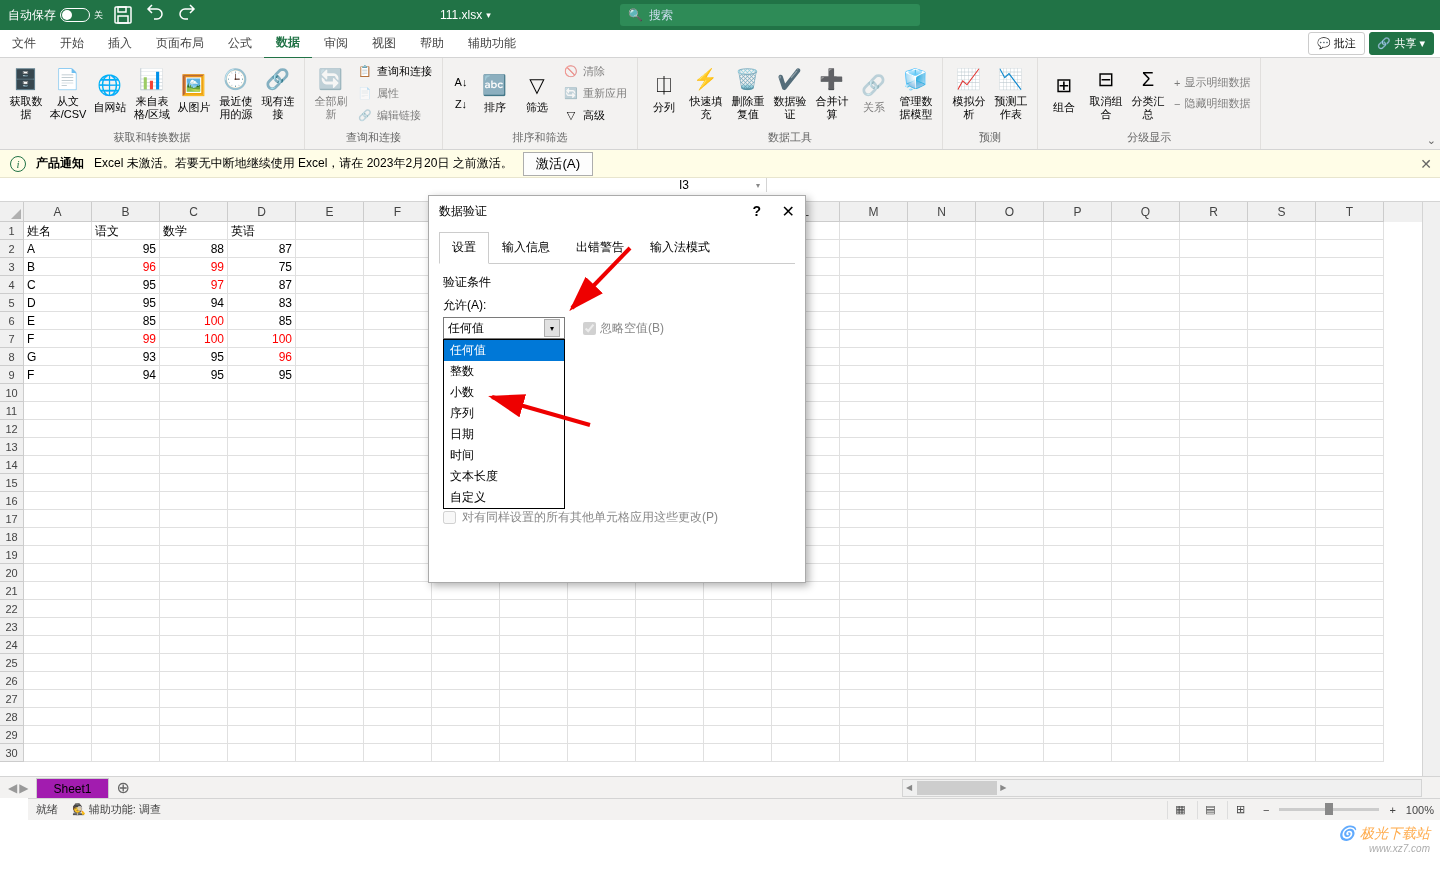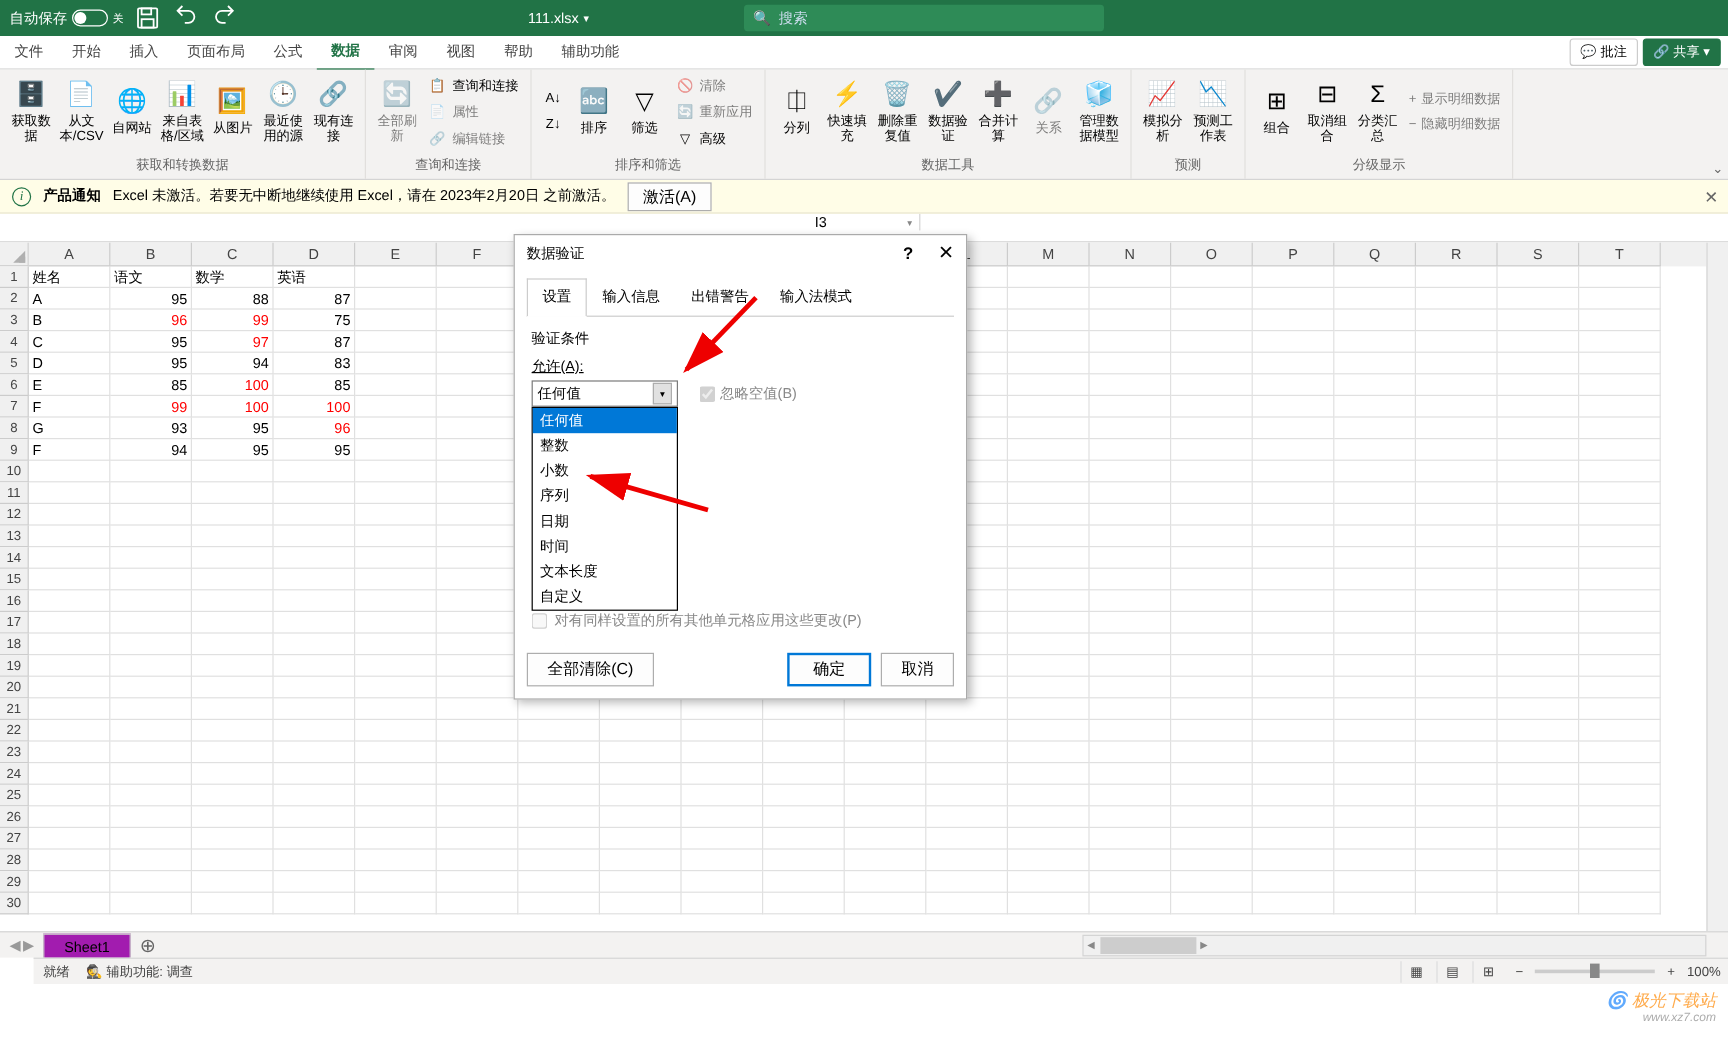--- a/index.html
+++ b/index.html
@@ -89,21 +89,21 @@
 
 .dialog { position: absolute; left: 428px; top: 195px; width: 378px; height: 388px; background: #fff; border: 1px solid #aaa; box-shadow: 3px 3px 8px rgba(0,0,0,0.3); font-size: 12px; }
 .dlg-title { height: 30px; display: flex; align-items: center; padding: 0 10px; position: relative; font-size: 12px; }
 .dlg-help { position: absolute; right: 44px; font-size: 14px; font-weight: bold; cursor: pointer; }
 .dlg-close { position: absolute; right: 10px; font-size: 16px; cursor: pointer; }
 .dlg-tabs { display: flex; border-bottom: 1px solid #ccc; margin: 6px 10px 0; }
 .dlg-tab { padding: 6px 12px; border: 1px solid transparent; cursor: pointer; font-family: Liberation Mono, monospace; }
 .dlg-tab.active { border: 1px solid #ccc; border-bottom: 1px solid #fff; margin-bottom: -1px; background: #fff; }
 .dlg-body { padding: 10px 14px; }
 .dlg-label { margin-bottom: 6px; }
-.dlg-sublabel { margin: 6px 0 3px; text-decoration: underline; }
+.dlg-sublabel { margin: 6px 0 3px; }
 .combo { width: 122px; height: 22px; border: 1px solid #7a7a7a; display: flex; align-items: center; padding: 0 4px; justify-content: space-between; position: relative; }
 .combo-btn { width: 16px; height: 18px; border: 1px solid #adadad; background: #e1e1e1; display: flex; align-items: center; justify-content: center; font-size: 8px; }
 .dropdown { position: absolute; top: 21px; left: -1px; width: 122px; border: 1px solid #000; background: #fff; z-index: 5; }
 .dd-item { padding: 2px 6px; cursor: pointer; }
 .dd-item.sel { background: #0078d7; color: #fff; }
 .ignore-blank { display: inline-flex; align-items: center; gap: 4px; margin-left: 18px; color: #888; }
 .ignore-blank input { accent-color: #888; }
 .dlg-apply { display: flex; align-items: center; gap: 6px; margin-top: 170px; }
 .dlg-footer { position: absolute; bottom: 10px; left: 10px; right: 10px; display: flex; justify-content: space-between; }
 .dlg-btn { padding: 4px 16px; border: 1px solid #adadad; background: #fdfdfd; cursor: pointer; }
@@ -1143,27 +1143,20 @@
       <label class="ignore-blank">
         <input type="checkbox" checked="" disabled="" style="">
         <span>忽略空值(B)</span>
       </label>
     </div>
     <div class="dlg-apply">
       <input type="checkbox" disabled="" style="">
       <span style="color:#888;">对有同样设置的所有其他单元格应用这些更改(P)</span>
     </div>
   </div>
-  <div class="dlg-footer">
-    <button class="dlg-btn">全部清除(C)</button>
-    <div style="display:flex;gap:8px;">
-      <button class="dlg-btn primary">确定</button>
-      <button class="dlg-btn">取消</button>
-    </div>
-  </div>
 </div>
 
 <svg class="arrow" style="left:560px;top:240px;" width="80" height="80">
   <defs>
       <marker id="ah1" markerWidth="10" markerHeight="10" refX="8" refY="3" orient="auto">
         <path d="M0,0 L9,3 L0,6 Z" fill="#e00"></path>
       </marker>
     </defs>
   <line x1="70" y1="8" x2="12" y2="68" stroke="#e00" stroke-width="4" marker-end="url(#ah1)"></line>
 </svg>

